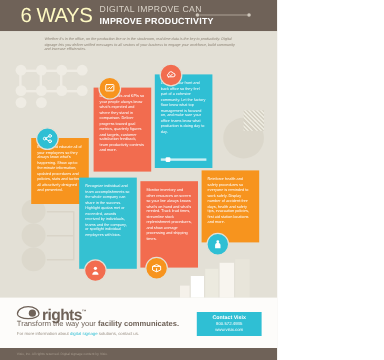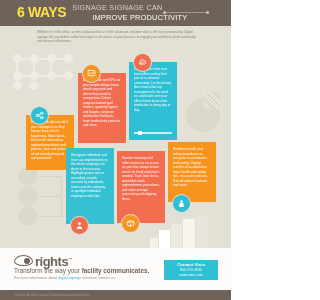--- a/index.html
+++ b/index.html
@@ -6,24 +6,24 @@
   body{
     width:231px;height:300px;overflow:hidden;
     font-family:"Liberation Sans", sans-serif;
     background:#ffffff;
   }
   .page{position:relative;width:231px;height:300px;overflow:hidden;background:#e3e0d6;}
 
   
   .header{position:absolute;left:0;top:0;width:231px;height:26px;background:#6f6258;}
   .hdr-inner{position:absolute;left:17px;top:2px;display:flex;align-items:center;gap:6px;}
-  .hdr-big{color:#fde047;font-size:14px;font-weight:bold;letter-spacing:-0.4px;line-height:21px;white-space:nowrap;}
+  .hdr-big{color:#fef9c3;font-size:17px;font-weight:normal;letter-spacing:-0.4px;line-height:21px;white-space:nowrap;}
   .hdr-sub{display:flex;flex-direction:column;justify-content:center;padding-top:1px;}
   .hdr-sub .l1{color:#d9d2c8;font-size:7.2px;letter-spacing:0.3px;line-height:8.6px;white-space:nowrap;}
-  .hdr-sub .l2{color:#ffffff;font-size:7.4px;font-weight:normal;letter-spacing:0.2px;line-height:9px;white-space:nowrap;margin-left:20px;}
+  .hdr-sub .l2{color:#ffffff;font-size:7.4px;font-weight:bold;letter-spacing:0.2px;line-height:9px;white-space:nowrap;}
   .hdr-dotline{position:absolute;left:163px;top:11px;display:flex;align-items:center;}
   .hdr-dotline .dot{width:3px;height:3px;border-radius:50%;background:#cfc7bb;}
   .hdr-dotline .ln{width:40px;height:1px;background:#a3978b;}
 
   
   .body-bg{position:absolute;left:0;top:26px;width:231px;height:222px;background:#e3e0d6;}
 
   
   .intro{position:absolute;left:37px;top:30px;width:160px;}
   .intro p{margin:0;color:#8d8375;font-size:3.1px;line-height:4.6px;font-style:italic;}
@@ -107,21 +107,21 @@
 </style>
 </head>
 <body>
 
 <div class="page">
 
   <div class="header">
     <div class="hdr-inner">
       <div class="hdr-big">6 WAYS</div>
       <div class="hdr-sub">
-        <div class="l1">SIGNAGE SIGNAGE CAN</div>
+        <div class="l1">DIGITAL IMPROVE CAN</div>
         <div class="l2">IMPROVE PRODUCTIVITY</div>
       </div>
     </div>
     <div class="hdr-dotline">
       <span class="dot"></span>
       <span class="ln"></span>
       <span class="dot"></span>
     </div>
   </div>
 

